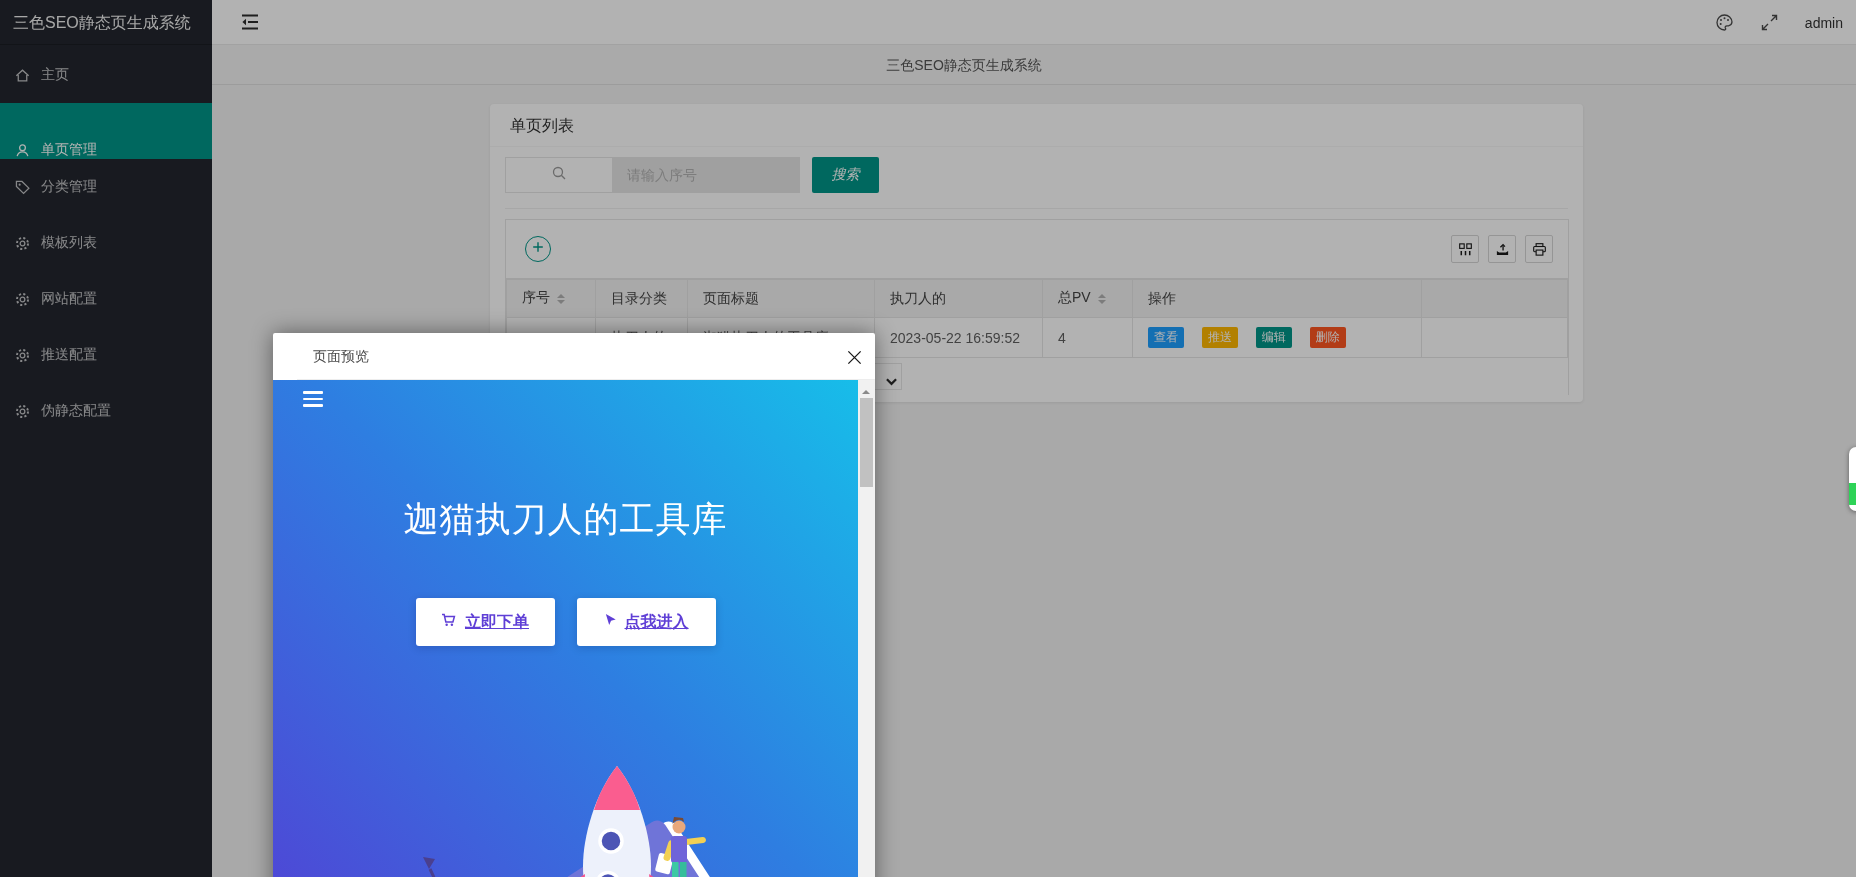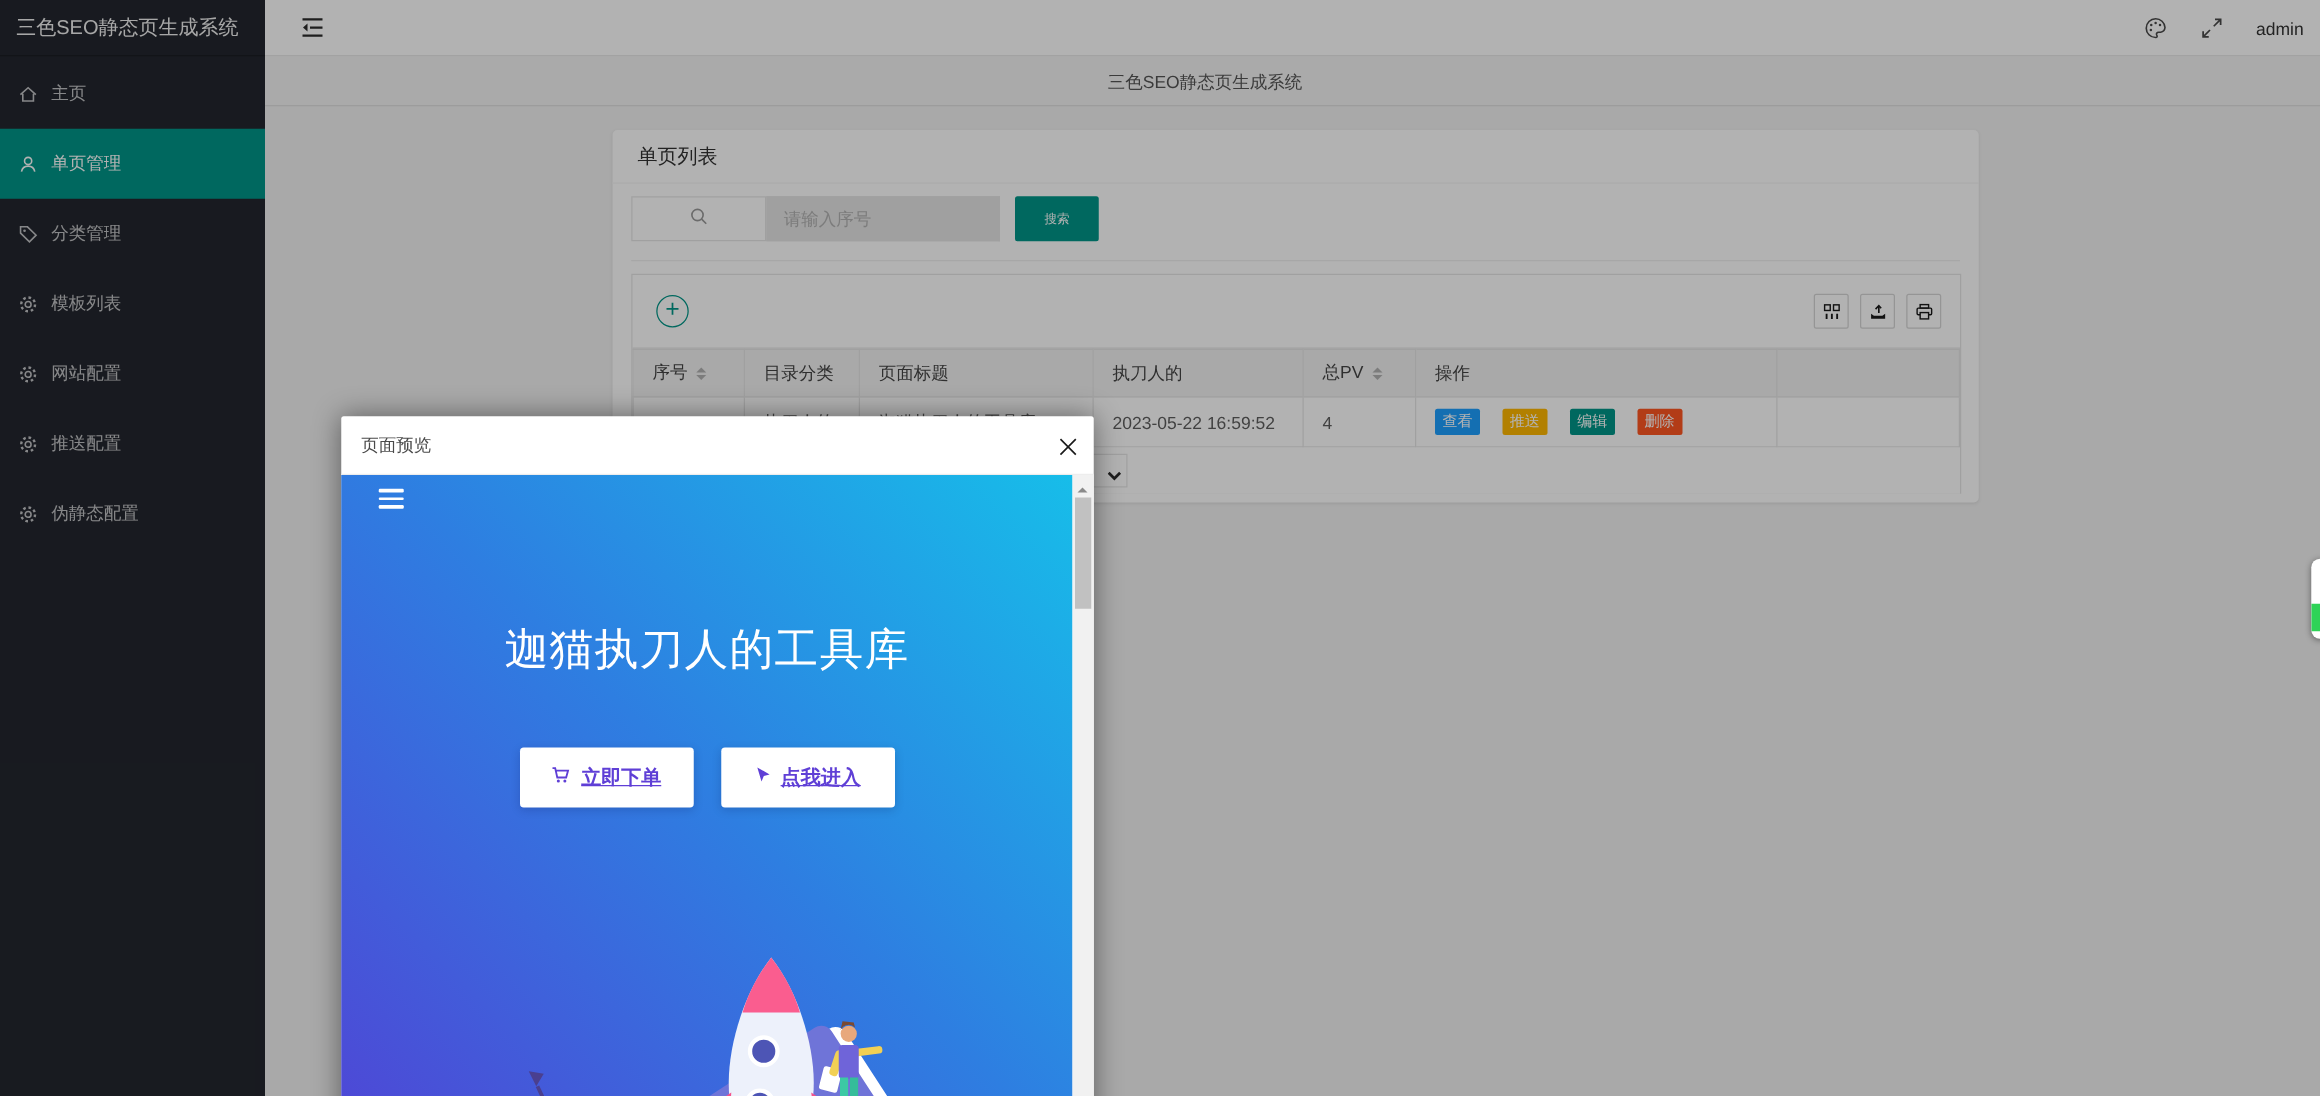--- a/index.html
+++ b/index.html
@@ -8,21 +8,21 @@
          font-family:"Liberation Sans","DejaVu Sans",sans-serif; }
 
   
   .sidebar { position:absolute; left:0; top:0; width:212px; height:877px; background:#23262e; z-index:1; }
   .logo { height:45px; line-height:45px; padding-left:13px; color:#f0f0f0; font-size:16px;
           border-bottom:1px solid #1b1d23; white-space:nowrap; overflow:hidden; }
   .menu { padding-top:2px; }
   .menu-item { height:56px; display:flex; align-items:center; padding-left:14px;
                color:rgba(255,255,255,.72); font-size:14px; cursor:pointer; }
   .menu-item .mi-icon { width:17px; height:17px; margin-right:10px; display:inline-flex; flex:none; }
-  .menu-item.active { background:#009688; color:#fff; }
+  .menu-item.active { background:#009688; color:#fff;align-items:flex-end; }
 
   
   .topbar { position:absolute; left:212px; top:0; width:1644px; height:45px; background:#fff;
             border-bottom:1px solid #e8e8e8; }
   .collapse-btn { position:absolute; left:28px; top:13px; width:20px; height:18px; cursor:pointer; color:#2b2b2b; }
   .topbar-right { position:absolute; right:13px; top:0; height:45px; display:flex; align-items:center; gap:26px; }
   .tb-icon { width:19px; height:19px; color:#4a4a4a; cursor:pointer; display:inline-flex; }
   .username { font-size:14px; color:#333; cursor:pointer; }
 
   
@@ -36,21 +36,21 @@
           border-radius:4px; box-shadow:0 1px 3px rgba(0,0,0,.08); z-index:2; }
   .card-header { height:43px; line-height:43px; padding-left:20px; font-size:16px; color:#333;
                  border-bottom:1px solid #f6f6f6; }
   .search-row { position:absolute; left:15px; top:53px; height:36px; display:flex; align-items:center; }
   .search-addon { width:108px; height:36px; border:1px solid #e6e6e6; display:flex; align-items:center;
                   justify-content:center; color:#9a9a9a; background:#fff; }
   .search-input { width:187px; height:36px; border:1px solid #e6e6e6; border-left:none; padding:0 14px;
                   font-size:14px; color:#666; outline:none; background:#e5e5e5; }
   .search-input::placeholder { color:#b2b2b2; }
   .search-btn { width:67px; height:36px; margin-left:12px; background:#009688; color:#fff; border:none;
-                font-size:10px; border-radius:2px; cursor:pointer; }
+                font-size:14px; border-radius:2px; cursor:pointer;font-style:italic; }
   .hdivider { position:absolute; left:15px; right:15px; top:104px; border-top:1px solid #f0f0f0; }
 
   
   .table-zone { position:absolute; left:15px; top:115px; width:1064px; height:176px;
                 border:1px solid #e6e6e6; background:#fff; }
   .toolbar { position:relative; height:59px; border-bottom:1px solid #e6e6e6; }
   .add-btn { position:absolute; left:19px; top:16px; width:26px; height:26px; border:1px solid #009688;
              border-radius:50%; color:#009688; background:#fff; display:flex; align-items:center;
              justify-content:center; cursor:pointer; }
   .mini-btns { position:absolute; right:15px; top:15px; display:flex; gap:9px; }
@@ -75,21 +75,21 @@
 
   
   .overlay { position:absolute; inset:0; background:rgba(0,0,0,.30); z-index:50; }
   .side-widget { position:absolute; right:-7px; top:447px; width:14px; height:64px; background:#fff;
                  border-radius:7px; overflow:hidden; box-shadow:0 1px 5px rgba(0,0,0,.45); z-index:60; }
   .side-widget .green { position:absolute; left:0; top:36px; width:100%; height:22px; background:#2ed357; }
 
   
   .modal { position:absolute; left:273px; top:333px; width:602px; height:600px; background:#fff;
            z-index:100; border-radius:2px; box-shadow:0 0 22px rgba(0,0,0,.45); }
-  .modal-header { position:relative; height:47px; border-bottom:1px solid #ededed; }
+  .modal-header { position:relative; height:47px; border-bottom:1px solid #ededed;margin-left:24px; }
   .modal-title { position:absolute; left:16px; line-height:47px; font-size:14px; color:#4a4a4a; }
   .modal-close { position:absolute; right:10px; top:13px; width:22px; height:22px; display:flex;
                  align-items:center; justify-content:center; color:#1a1a1a; cursor:pointer; }
   .modal-body { position:absolute; left:0; top:47px; right:0; bottom:0; }
   .preview { position:absolute; left:0; top:0; width:585px; bottom:0; overflow:hidden;
              background:linear-gradient(45deg,#5044d5 0%,#2e7ee1 52%,#17bde9 100%); }
   .pv-burger { position:absolute; left:30px; top:11px; cursor:pointer; }
   .pv-burger i { display:block; width:20px; height:2.5px; background:#fff; border-radius:1px; margin-bottom:4px; }
   .pv-heading { position:absolute; top:116px; left:0; width:100%; text-align:center; color:#fff;
                 font-size:35px; font-weight:400; letter-spacing:1px; }

